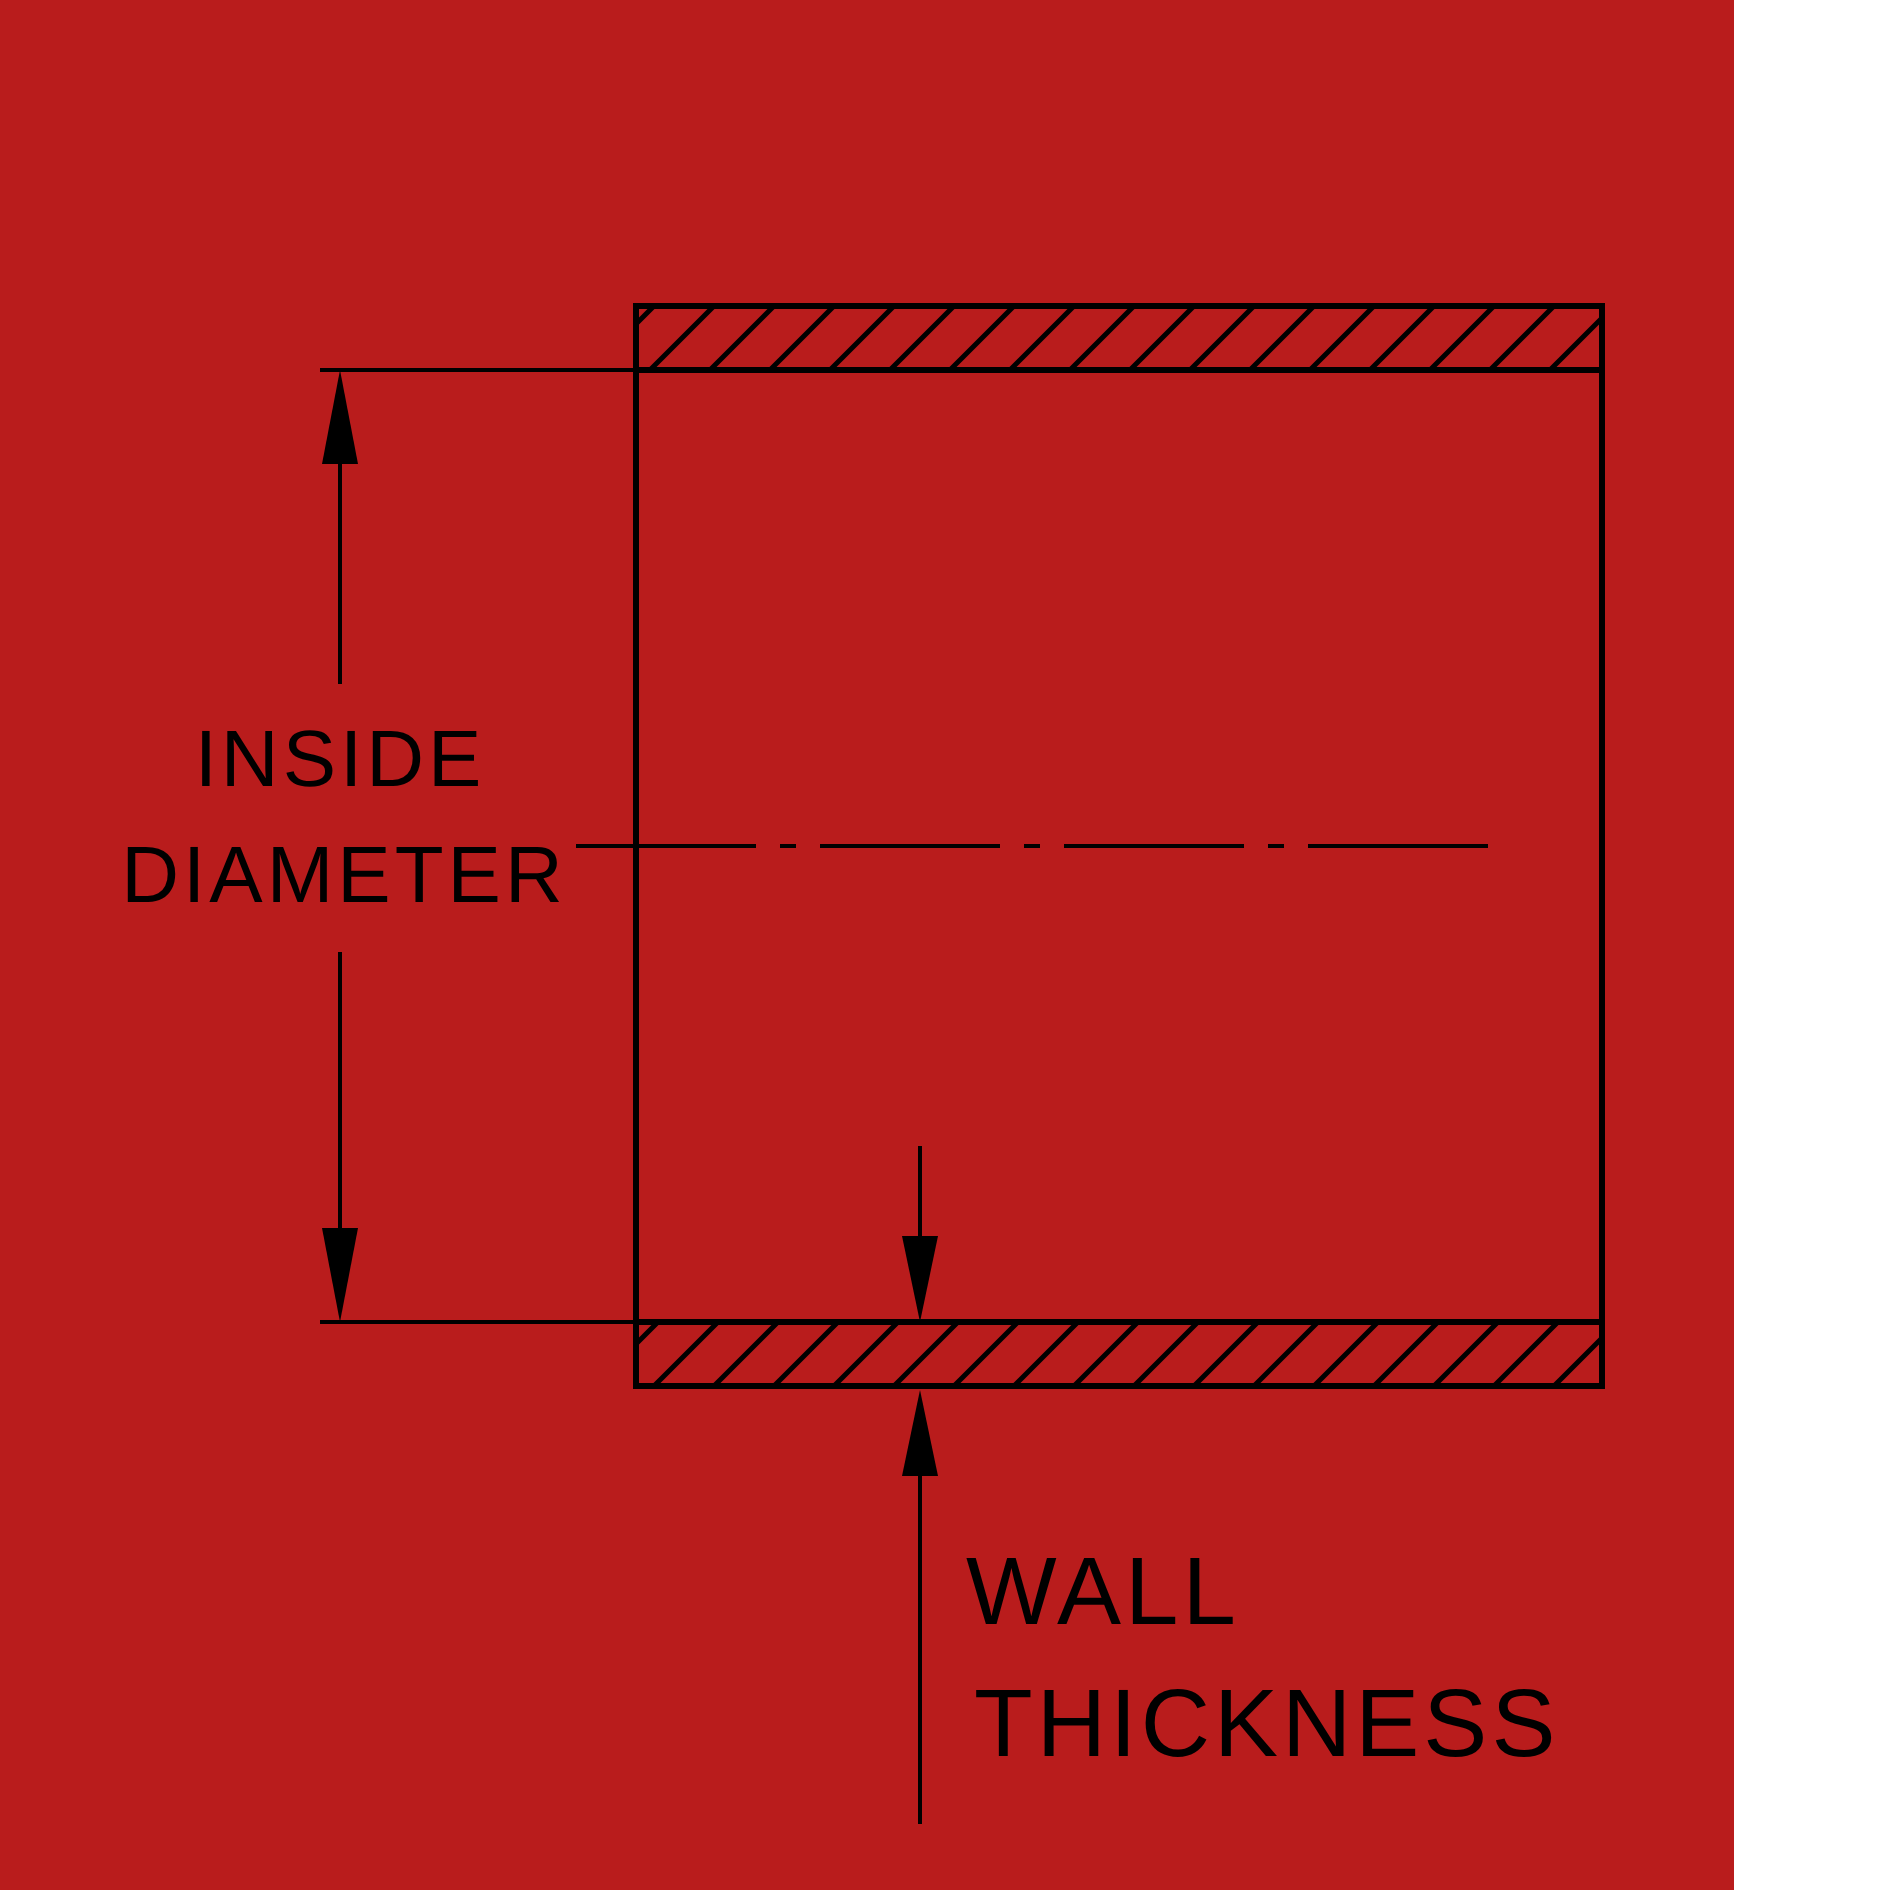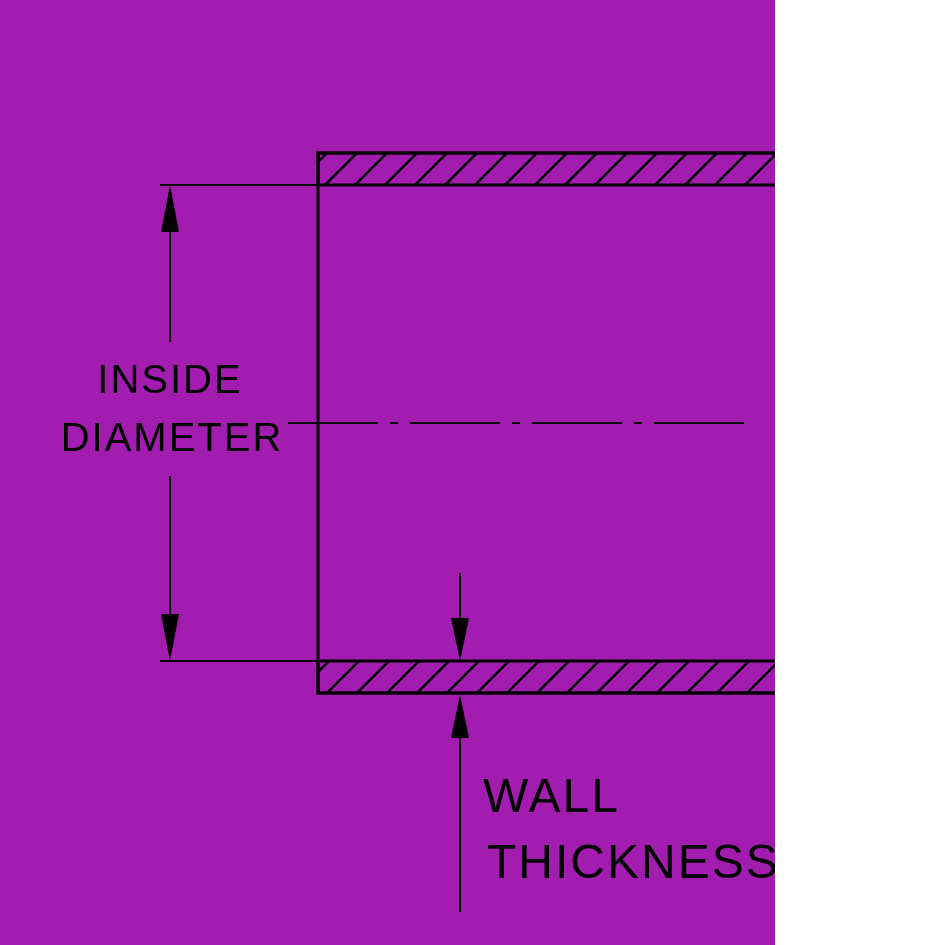--- a/index.html
+++ b/index.html
@@ -2,23 +2,23 @@
 <html><head>
 <meta charset="utf-8">
 <style>
   html, body {
     margin: 0;
     padding: 0;
     background: #ffffff;
   }
   .canvas {
     position: relative;
-    width: 775px;
+    width: 867px;
     height: 945px;
-    background: #a21caf;
+    background: #b91c1c;
     overflow: hidden;
   }
   svg { display: block; }
   text {
     font-family: "Liberation Sans", "DejaVu Sans", sans-serif;
     fill: #000000;
     letter-spacing: 2px;
   }
   .dim-label  { font-size: 40px; }
   .wall-label { font-size: 48px; }

